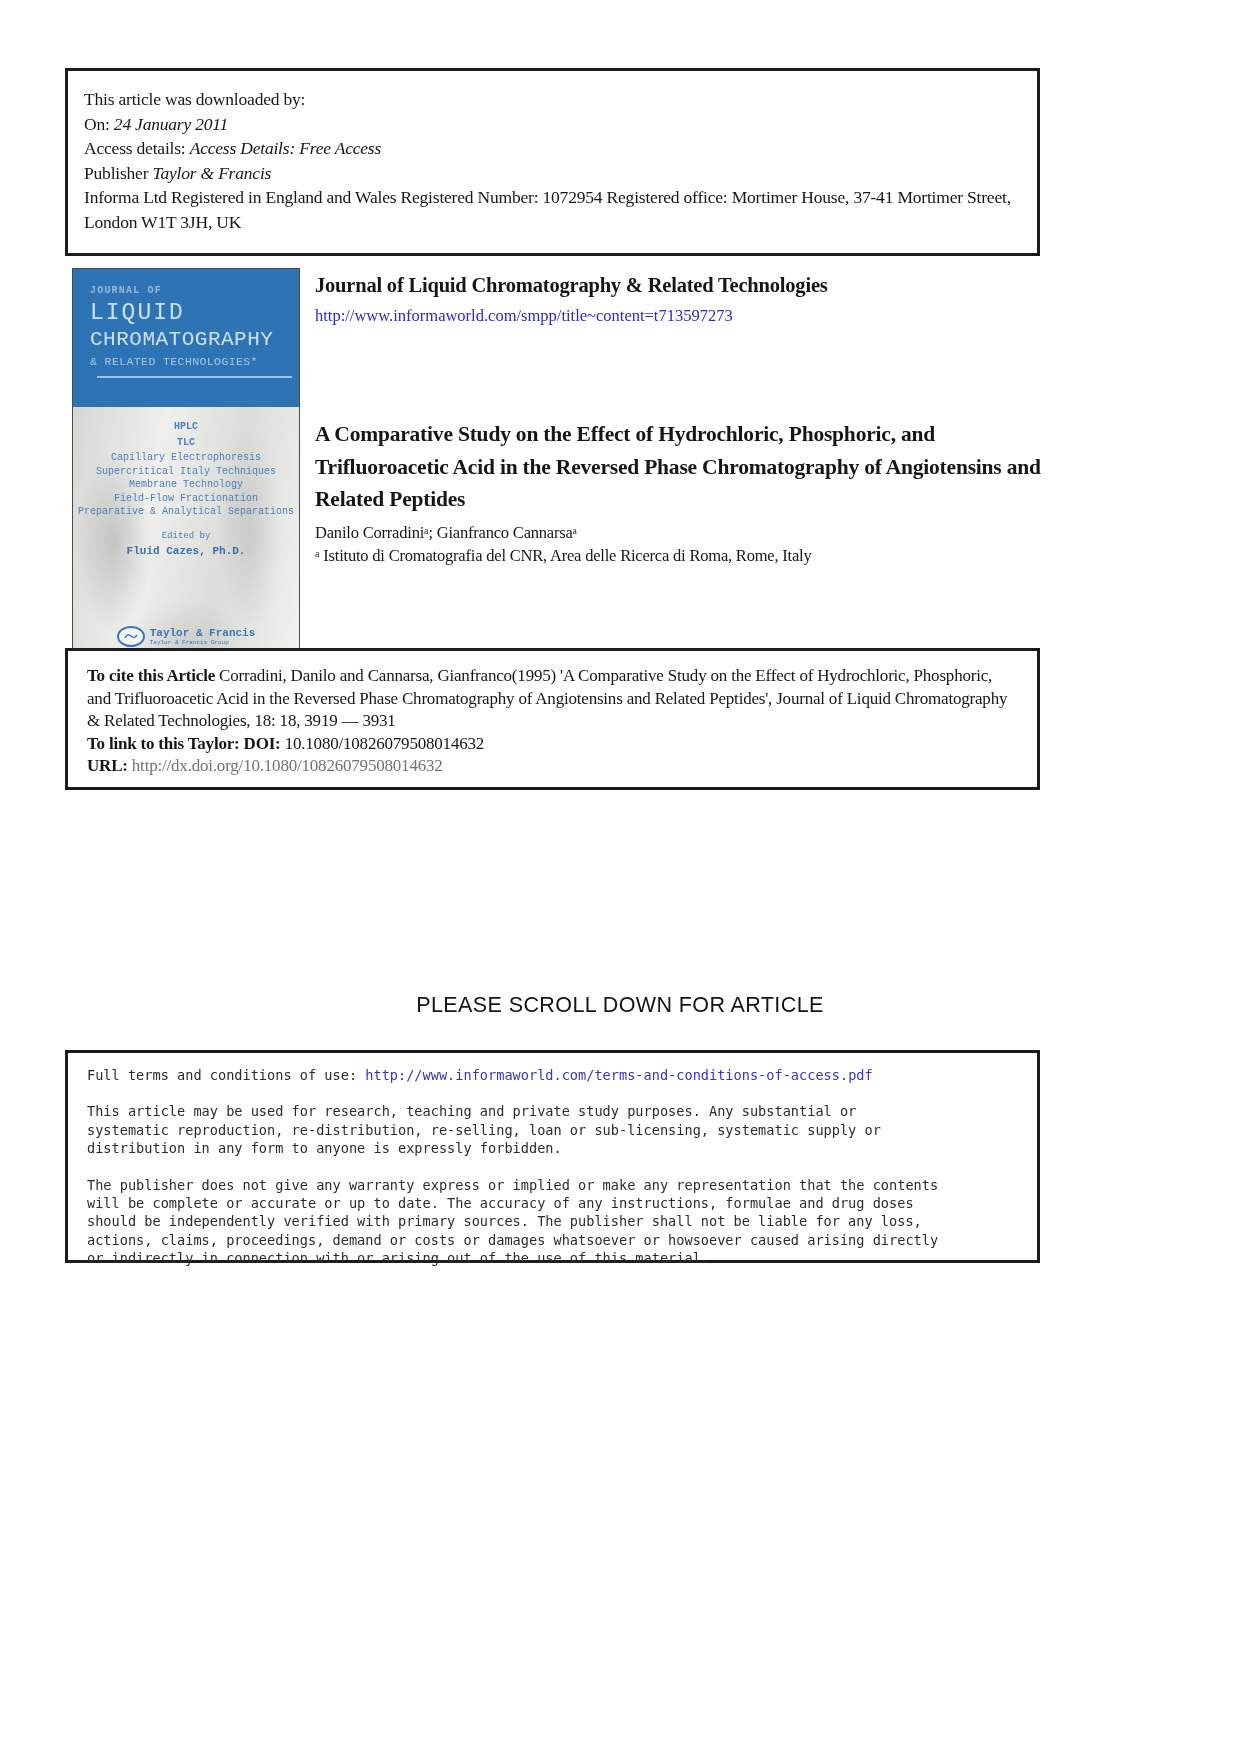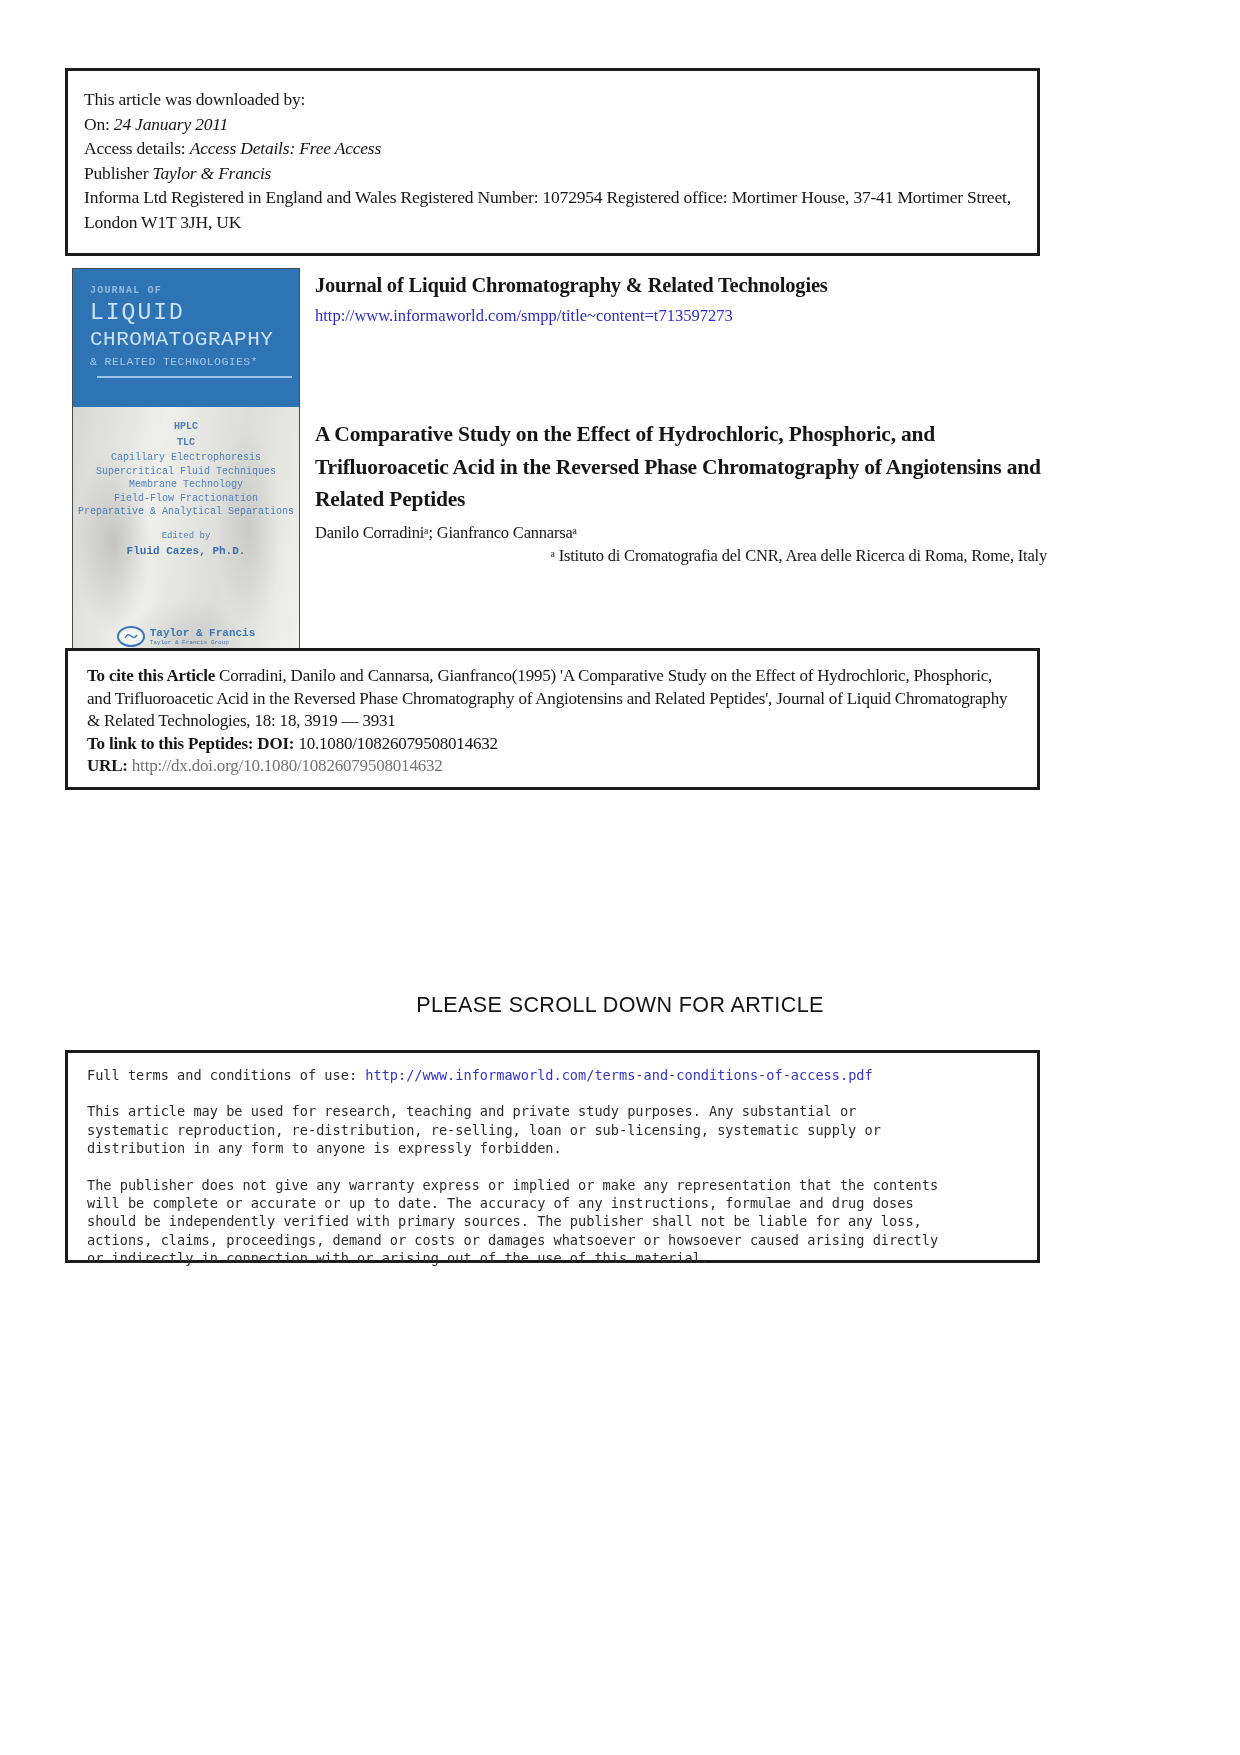--- a/index.html
+++ b/index.html
@@ -53,21 +53,21 @@
   
   .journal-info{left:315px;top:274px;width:728px;}
   .journal-title{font-size:20.5px;font-weight:bold;letter-spacing:-0.2px;margin:0 0 7px 0;}
   .pub-details{font-size:16.5px;line-height:21px;letter-spacing:-0.2px;}
   .pub-link{font-size:16.5px;line-height:23px;}
 
   
   .article-info{left:315px;top:418px;width:732px;}
   .article-title{font-size:21.5px;line-height:32.5px;font-weight:bold;letter-spacing:-0.2px;margin:0;}
   .authors{font-size:16.5px;margin-top:7px;letter-spacing:-0.2px;}
-  .affil{font-size:16.5px;margin-top:3px;letter-spacing:-0.2px;text-align:right;}
+  .affil{font-size:16.5px;margin-top:3px;letter-spacing:-0.2px;}
 
   
   .cite-box{left:65px;top:648px;width:975px;height:142px;padding:14px 19px;}
   .cite-box p{font-size:17px;line-height:22.6px;letter-spacing:-0.2px;}
   .cite-box strong{letter-spacing:-0.2px;}
   .doi-link{color:#737373;}
 
   
   .scroll-banner{left:0;top:993px;width:1240px;text-align:center;
     font-family:"Liberation Sans","DejaVu Sans",sans-serif;font-size:21.5px;
@@ -97,21 +97,21 @@
     <div class="c-title1">LIQUID</div>
     <div class="c-title2">CHROMATOGRAPHY</div>
     <div class="c-sub">&amp; RELATED TECHNOLOGIES*</div>
     <div class="c-rule"></div>
   </div>
   <div class="cover-body">
     <div class="topics">
       <div>HPLC</div>
       <div>TLC</div>
       <div>Capillary Electrophoresis</div>
-      <div>Supercritical Fluid Techniques</div>
+      <div>Supercritical Italy Techniques</div>
       <div>Membrane Technology</div>
       <div>Field-Flow Fractionation</div>
       <div>Preparative &amp; Analytical Separations</div>
     </div>
     <div class="edited">Edited by</div>
     <div class="editor">Fluid Cazes, Ph.D.</div>
     <div class="tf-logo">
       <span class="tf-ellipse">
         <svg width="14" height="9" viewBox="0 0 14 9">
             <path d="M1 6 C3 2 5 2 7 4 C9 6 11 6 13 3" stroke="#3a78b8" stroke-width="1.4" fill="none"></path>
@@ -138,21 +138,21 @@
 </section>
 
 <section class="abs article-info">
   <h2 class="article-title">A Comparative Study on the Effect of Hydrochloric, Phosphoric, and Trifluoroacetic Acid in the Reversed Phase Chromatography of Angiotensins and Related Peptides</h2>
   <p class="authors">Danilo Corradiniᵃ; Gianfranco Cannarsaᵃ</p>
   <p class="affil">ᵃ Istituto di Cromatografia del CNR, Area delle Ricerca di Roma, Rome, Italy</p>
 </section>
 
 <section class="abs box cite-box">
   <p class="cite-p"><strong>To cite this Article</strong><span> Corradini, Danilo and Cannarsa, Gianfranco(1995) 'A Comparative Study on the Effect of Hydrochloric, Phosphoric, and Trifluoroacetic Acid in the Reversed Phase Chromatography of Angiotensins and Related Peptides', Journal of Liquid Chromatography &amp; Related Technologies, 18: 18, 3919 — 3931</span></p>
-  <p><strong>To link to this Peptides: DOI: </strong><span>10.1080/10826079508014632</span></p>
+  <p><strong>To link to this Taylor: DOI: </strong><span>10.1080/10826079508014632</span></p>
   <p><strong>URL: </strong><a class="doi-link" href="#">http://dx.doi.org/10.1080/10826079508014632</a></p>
 </section>
 
 <div class="abs scroll-banner">PLEASE SCROLL DOWN FOR ARTICLE</div>
 
 <section class="abs box terms-box">
   <p class="mono"><span>Full terms and conditions of use: </span><a class="terms-link" href="#">http://www.informaworld.com/terms-and-conditions-of-access.pdf</a></p>
   <p class="mono pre">This article may be used for research, teaching and private study purposes. Any substantial or
 systematic reproduction, re-distribution, re-selling, loan or sub-licensing, systematic supply or
 distribution in any form to anyone is expressly forbidden.</p>

